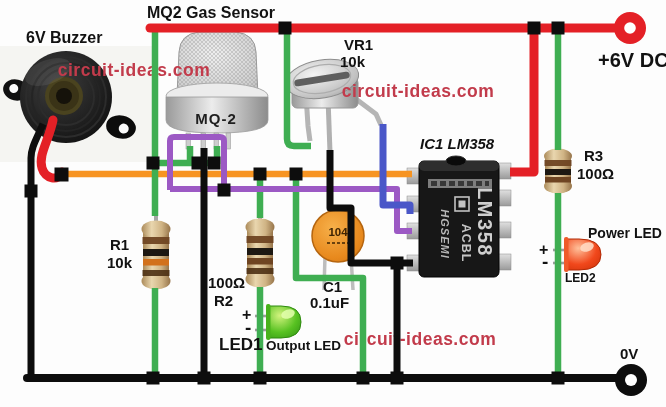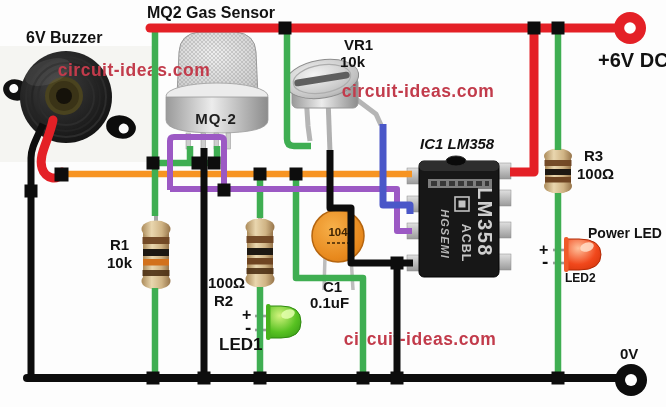--- a/index.html
+++ b/index.html
@@ -303,14 +303,15 @@
 
   <div class="lbl" style="left:214px;top:258px;margin-top:35px;">R2</div>
   <div class="lbl" style="left:208px;top:275px;">100Ω</div>
 
   <div class="lbl" style="left:323px;top:279px;">C1</div>
   <div class="lbl" style="left:310px;top:295px;">0.1uF</div>
 
   <div class="lbl" style="left:242px;top:306px;font-size:16px;">+</div>
   <div class="lbl" style="left:245px;top:318px;font-size:19px;">-</div>
   <div class="lbl" style="left:211px;top:336px;font-size:17px;margin-left:8px;">LED1</div>
+  <div class="lbl" style="left:266px;top:339px;font-size:13.5px;">Output LED</div>
 
 </div>
 
 </body></html>

